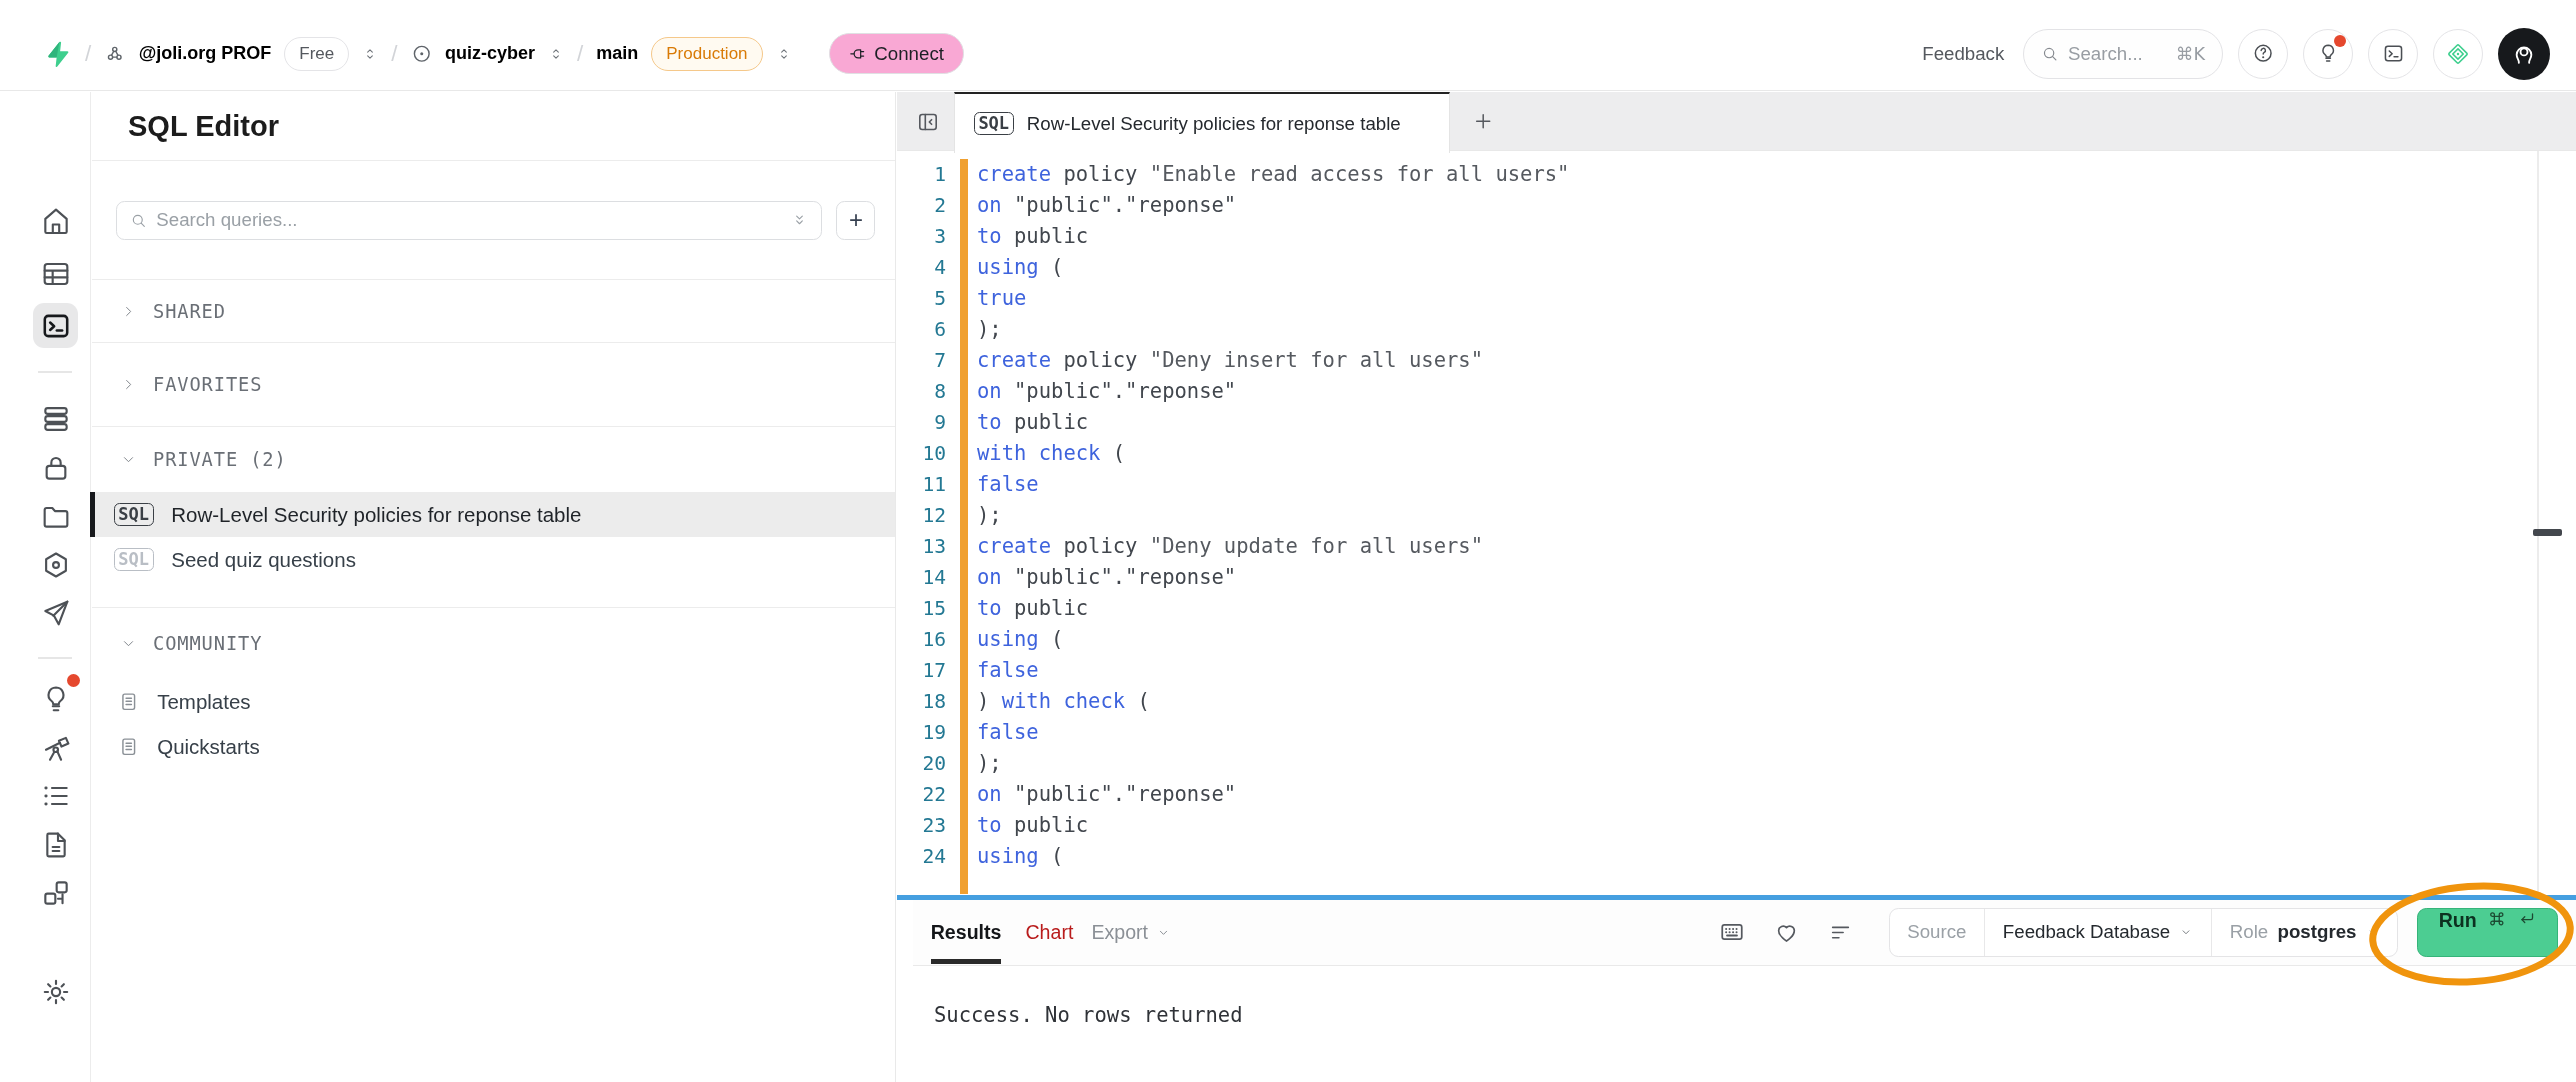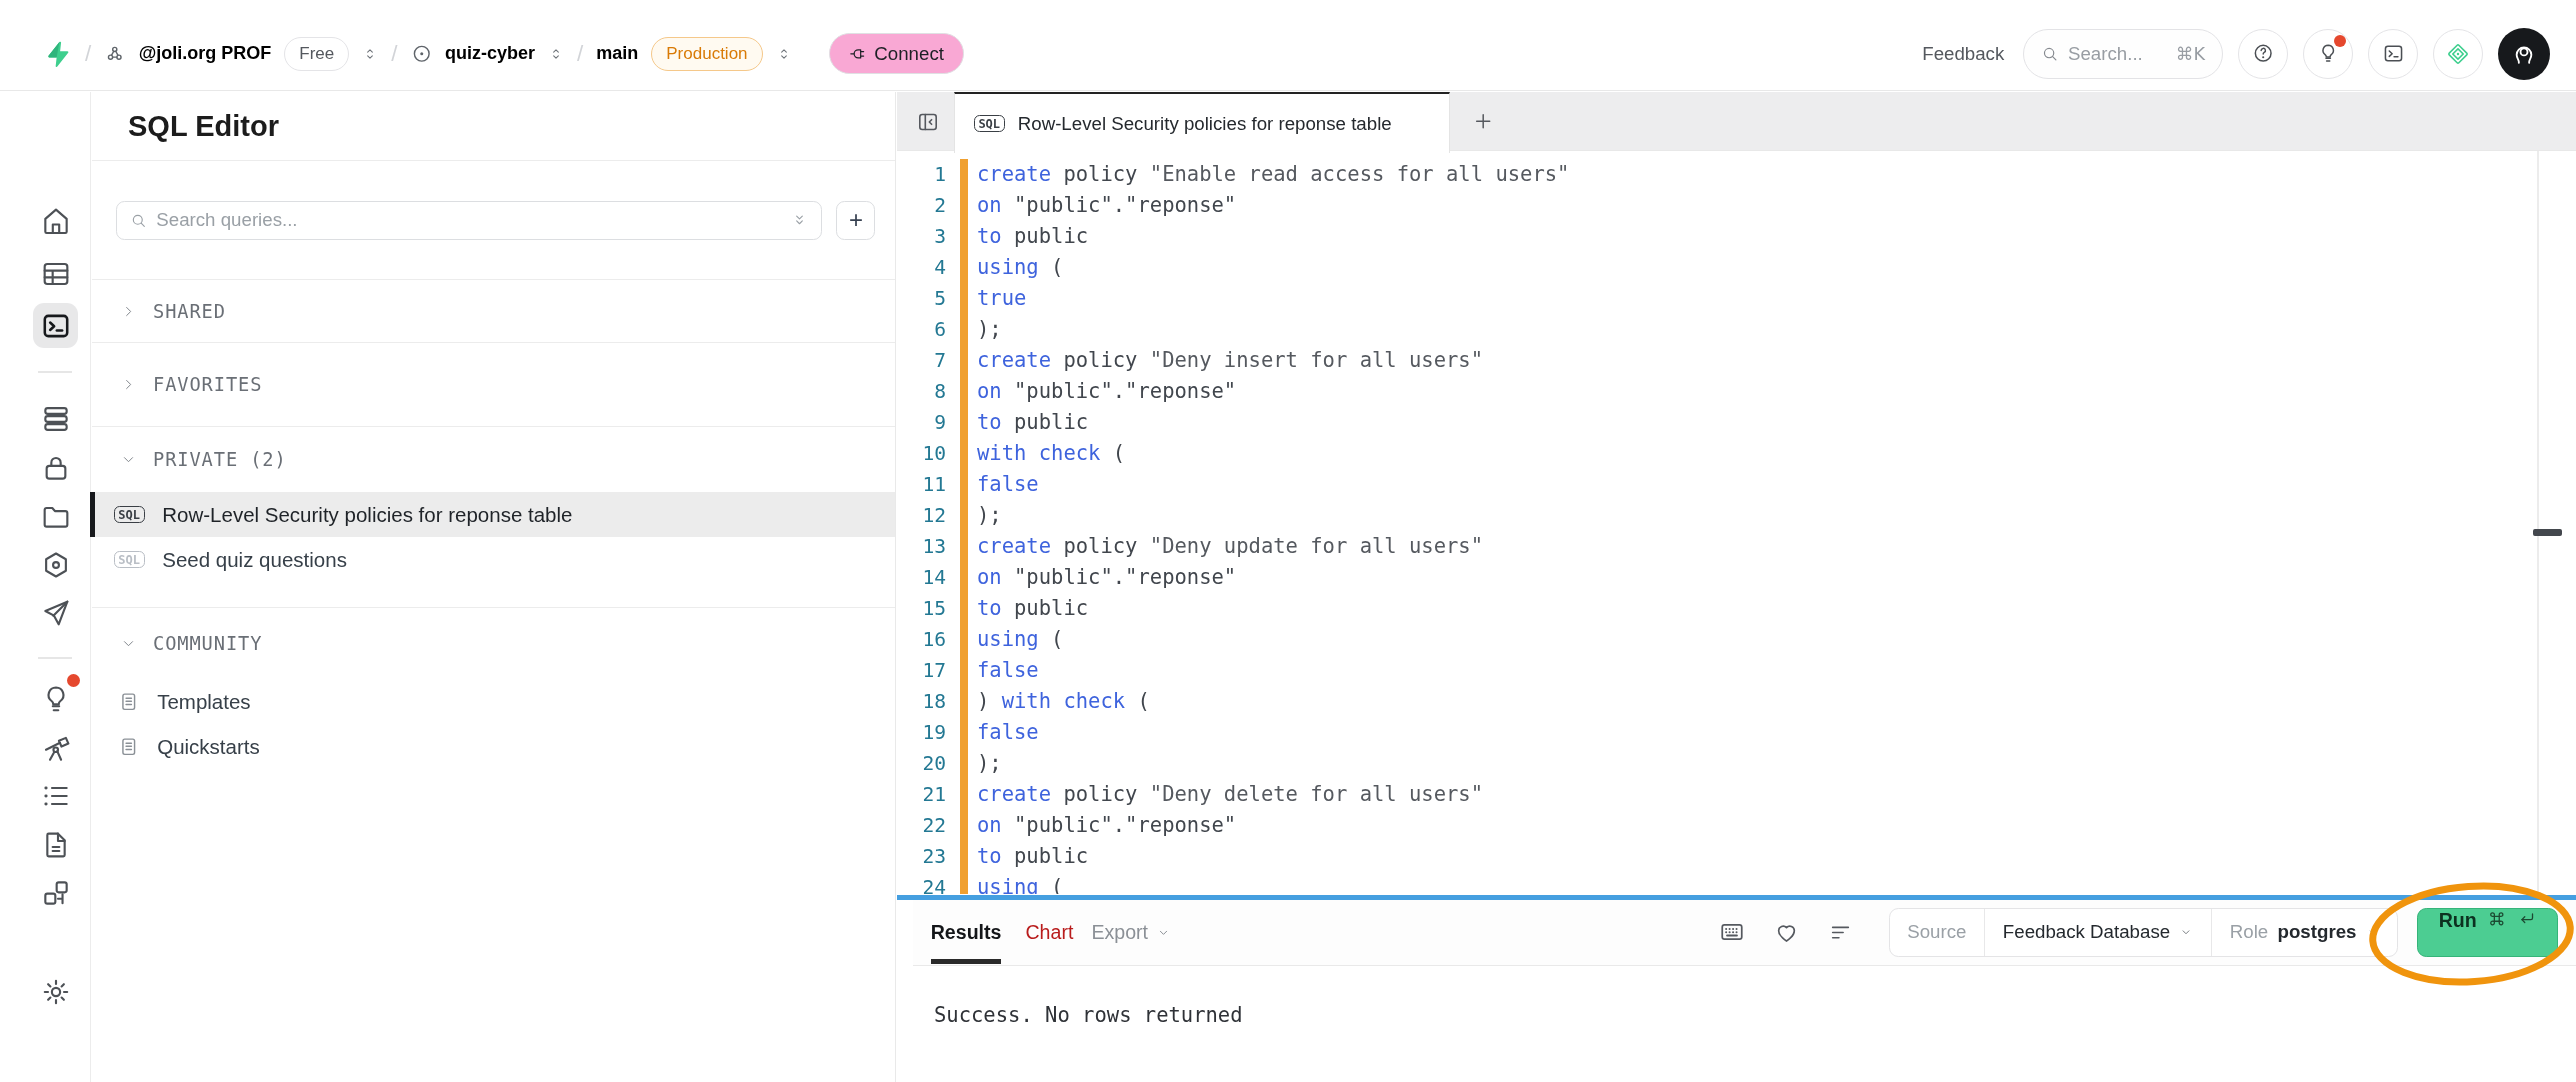--- a/index.html
+++ b/index.html
@@ -60,21 +60,21 @@
                      font-family:"DejaVu Sans Mono", monospace; font-size:18.7px; color:#6a6f76; letter-spacing:0.9px; cursor:pointer; }
   .sb-section-head .chev { color:#82878d; }
   .row-shared { height:63px; border-bottom:1.9px solid #ececec; }
   .row-favorites { height:84px; border-bottom:1.9px solid #ececec; }
   .row-private-head { height:65px; }
   .sb-item { height:45px; display:flex; align-items:center; padding-left:21.5px; gap:17.7px; position:relative; cursor:pointer; }
   .sb-item .label { font-size:20.5px; color:#374049; white-space:nowrap; }
   .sb-item.selected { background:#ececec; }
   .sb-item.selected .label { color:#1f2328; font-weight:500; }
   .sb-item.selected .sel-bar { position:absolute; left:-1.9px; top:0; width:4.7px; height:100%; background:#17191c; }
-  .sqlbadge { font-family:"DejaVu Sans Mono", monospace; font-size:12px; font-weight:bold; letter-spacing:0;
+  .sqlbadge { font-family:"DejaVu Sans Mono", monospace; font-size:17px; font-weight:bold; letter-spacing:0;
               border:1.9px solid #3a3f45; color:#3a3f45; border-radius:5.6px; padding:1.9px 3.7px; line-height:1; }
   .sqlbadge.dim { border-color:#b9bec5; color:#b9bec5; }
   .private-gap { height:26px; border-bottom:1.9px solid #ececec; }
   .row-community-head { height:71px; }
   .doc-icon { color:#8a9096; }
 
   
   .editor { position:absolute; top:92px; left:897px; width:1679px; height:990px; background:#fff; }
   .tabstrip { position:absolute; top:0; left:0; width:100%; height:59px; background:#ededee; border-bottom:1.9px solid #e8e8e8; }
   .collapse-btn { position:absolute; left:13px; top:12px; width:35px; height:35px; display:flex; align-items:center; justify-content:center; color:#55585e; cursor:pointer; }
@@ -499,21 +499,20 @@
           <div class="code-line"><span class="ln">11</span><span class="txt"><span class="tok-kw">false</span></span></div>
           <div class="code-line"><span class="ln">12</span><span class="txt"><span class="tok-t">);</span></span></div>
           <div class="code-line"><span class="ln">13</span><span class="txt"><span class="tok-kw">create</span><span class="tok-t"> policy </span><span class="tok-s">"Deny update for all users"</span></span></div>
           <div class="code-line"><span class="ln">14</span><span class="txt"><span class="tok-kw">on</span><span class="tok-t"> "public"."reponse"</span></span></div>
           <div class="code-line"><span class="ln">15</span><span class="txt"><span class="tok-kw">to</span><span class="tok-t"> public</span></span></div>
           <div class="code-line"><span class="ln">16</span><span class="txt"><span class="tok-kw">using</span><span class="tok-t"> (</span></span></div>
           <div class="code-line"><span class="ln">17</span><span class="txt"><span class="tok-kw">false</span></span></div>
           <div class="code-line"><span class="ln">18</span><span class="txt"><span class="tok-t">) </span><span class="tok-kw">with</span><span class="tok-t"> </span><span class="tok-kw">check</span><span class="tok-t"> (</span></span></div>
           <div class="code-line"><span class="ln">19</span><span class="txt"><span class="tok-kw">false</span></span></div>
           <div class="code-line"><span class="ln">20</span><span class="txt"><span class="tok-t">);</span></span></div>
-          <div class="code-line"><span class="ln">21</span><span class="txt"><span class="tok-kw">create</span><span class="tok-t"> policy </span><span class="tok-s">"Deny delete for all users"</span></span></div>
           <div class="code-line"><span class="ln">22</span><span class="txt"><span class="tok-kw">on</span><span class="tok-t"> "public"."reponse"</span></span></div>
           <div class="code-line"><span class="ln">23</span><span class="txt"><span class="tok-kw">to</span><span class="tok-t"> public</span></span></div>
           <div class="code-line"><span class="ln">24</span><span class="txt"><span class="tok-kw">using</span><span class="tok-t"> (</span></span></div>
         </div>
     </div>
     <div class="overview-line"></div>
     <div class="overview-dash"></div>
 
     <div class="resize-divider"></div>
 

